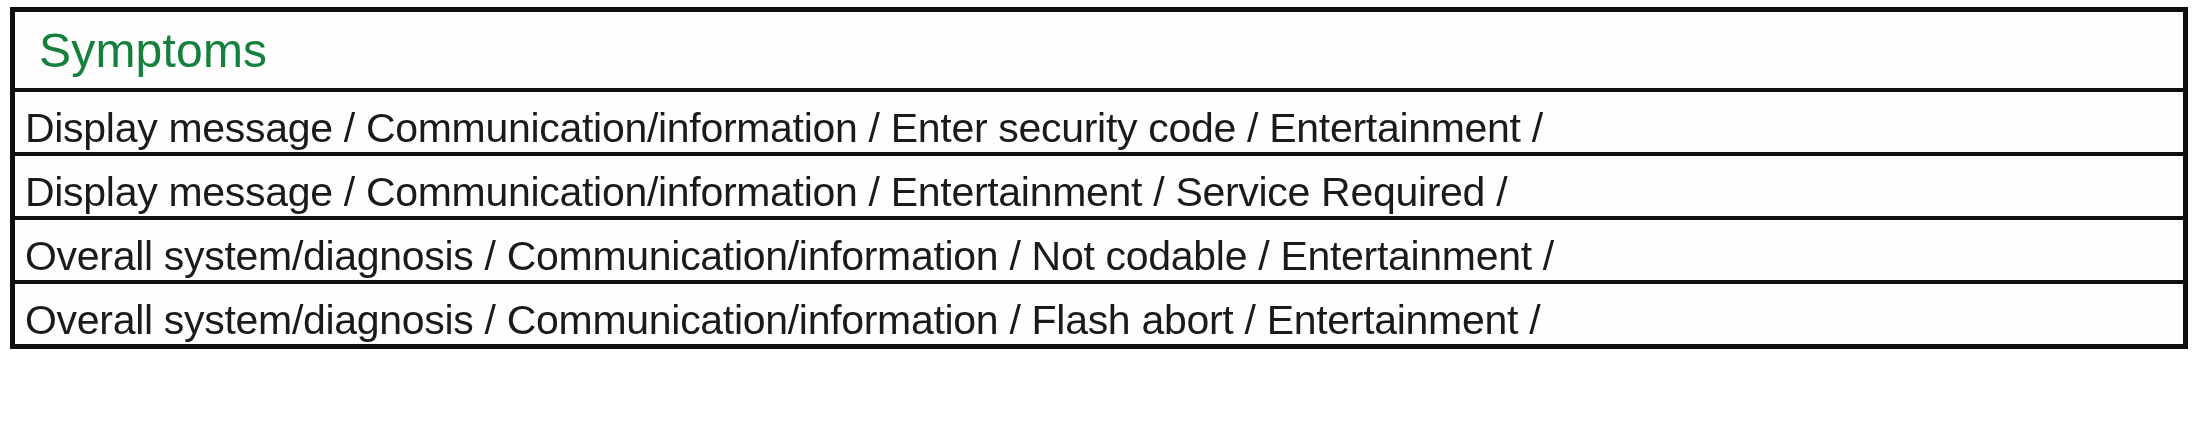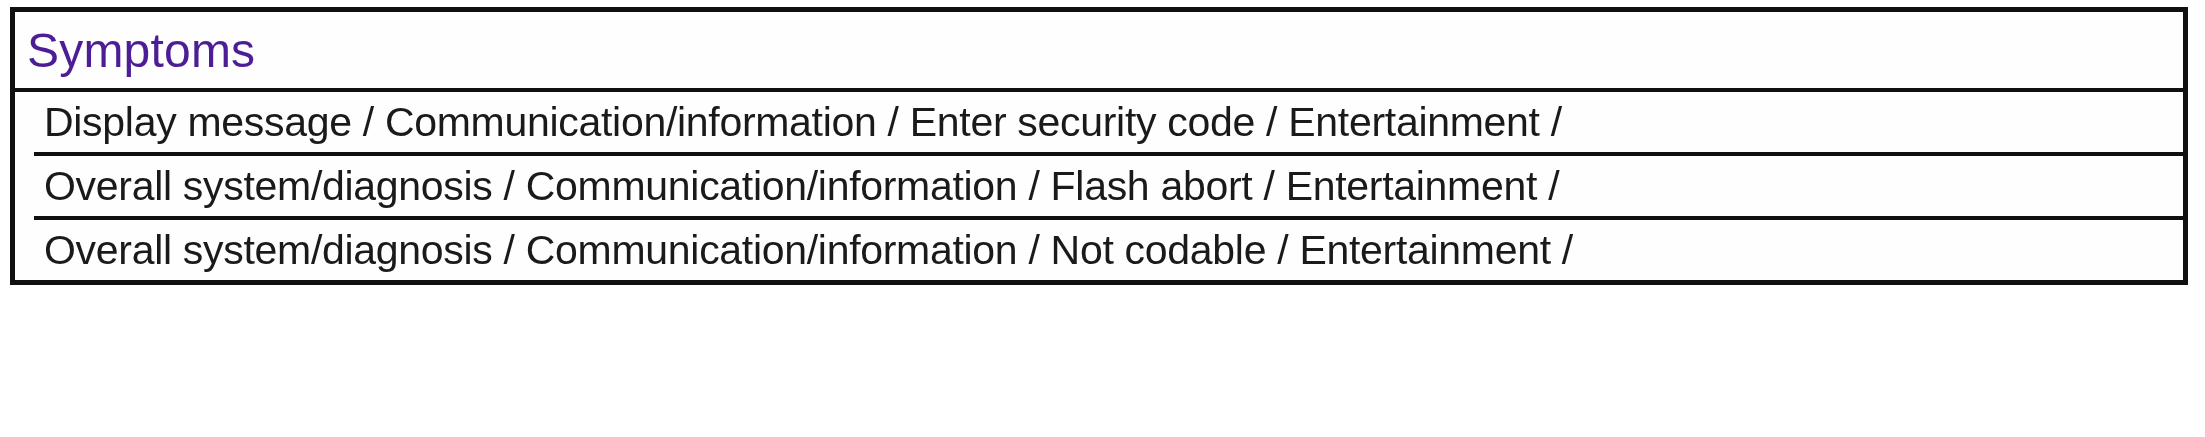--- a/index.html
+++ b/index.html
@@ -24,53 +24,55 @@
     background: #fefefe;
     display: flex;
     flex-direction: column;
     box-sizing: content-box;
   }
   .header-row {
     height: 76px;
     border-bottom: 4px solid #101010;
     display: flex;
     align-items: center;
-    padding: 0 12px;
+    padding: 0 24px;
     font-size: 48px;
-    color: #4c1d95;
+    color: #15803d;
     letter-spacing: 0.2px;
     white-space: nowrap;
     overflow: hidden;
   }
   .data-row {
     height: 60px;
     border-bottom: 4px solid #101010;
     display: flex;
-    align-items: center;
+    align-items: flex-end;
     padding: 0 10px;
     font-size: 41px;
     color: #1a1a1a;
     letter-spacing: -0.3px;
     white-space: nowrap;
     overflow: hidden;
-    margin-left: 19px;
   }
   .data-row:last-child {
     border-bottom: none;
   }
 </style>
 </head>
 <body>
 
 <div class="symptoms-table">
   <div class="header-row">
     <span>Symptoms</span>
   </div>
   <div class="data-row">
     <span>Display message / Communication/information / Enter security code / Entertainment /</span>
   </div>
   <div class="data-row">
-    <span>Overall system/diagnosis / Communication/information / Flash abort / Entertainment /</span>
+    <span>Display message / Communication/information / Entertainment / Service Required /</span>
   </div>
   <div class="data-row">
     <span>Overall system/diagnosis / Communication/information / Not codable / Entertainment /</span>
   </div>
+  <div class="data-row">
+    <span>Overall system/diagnosis / Communication/information / Flash abort / Entertainment /</span>
+  </div>
 </div>
 
 </body></html>

